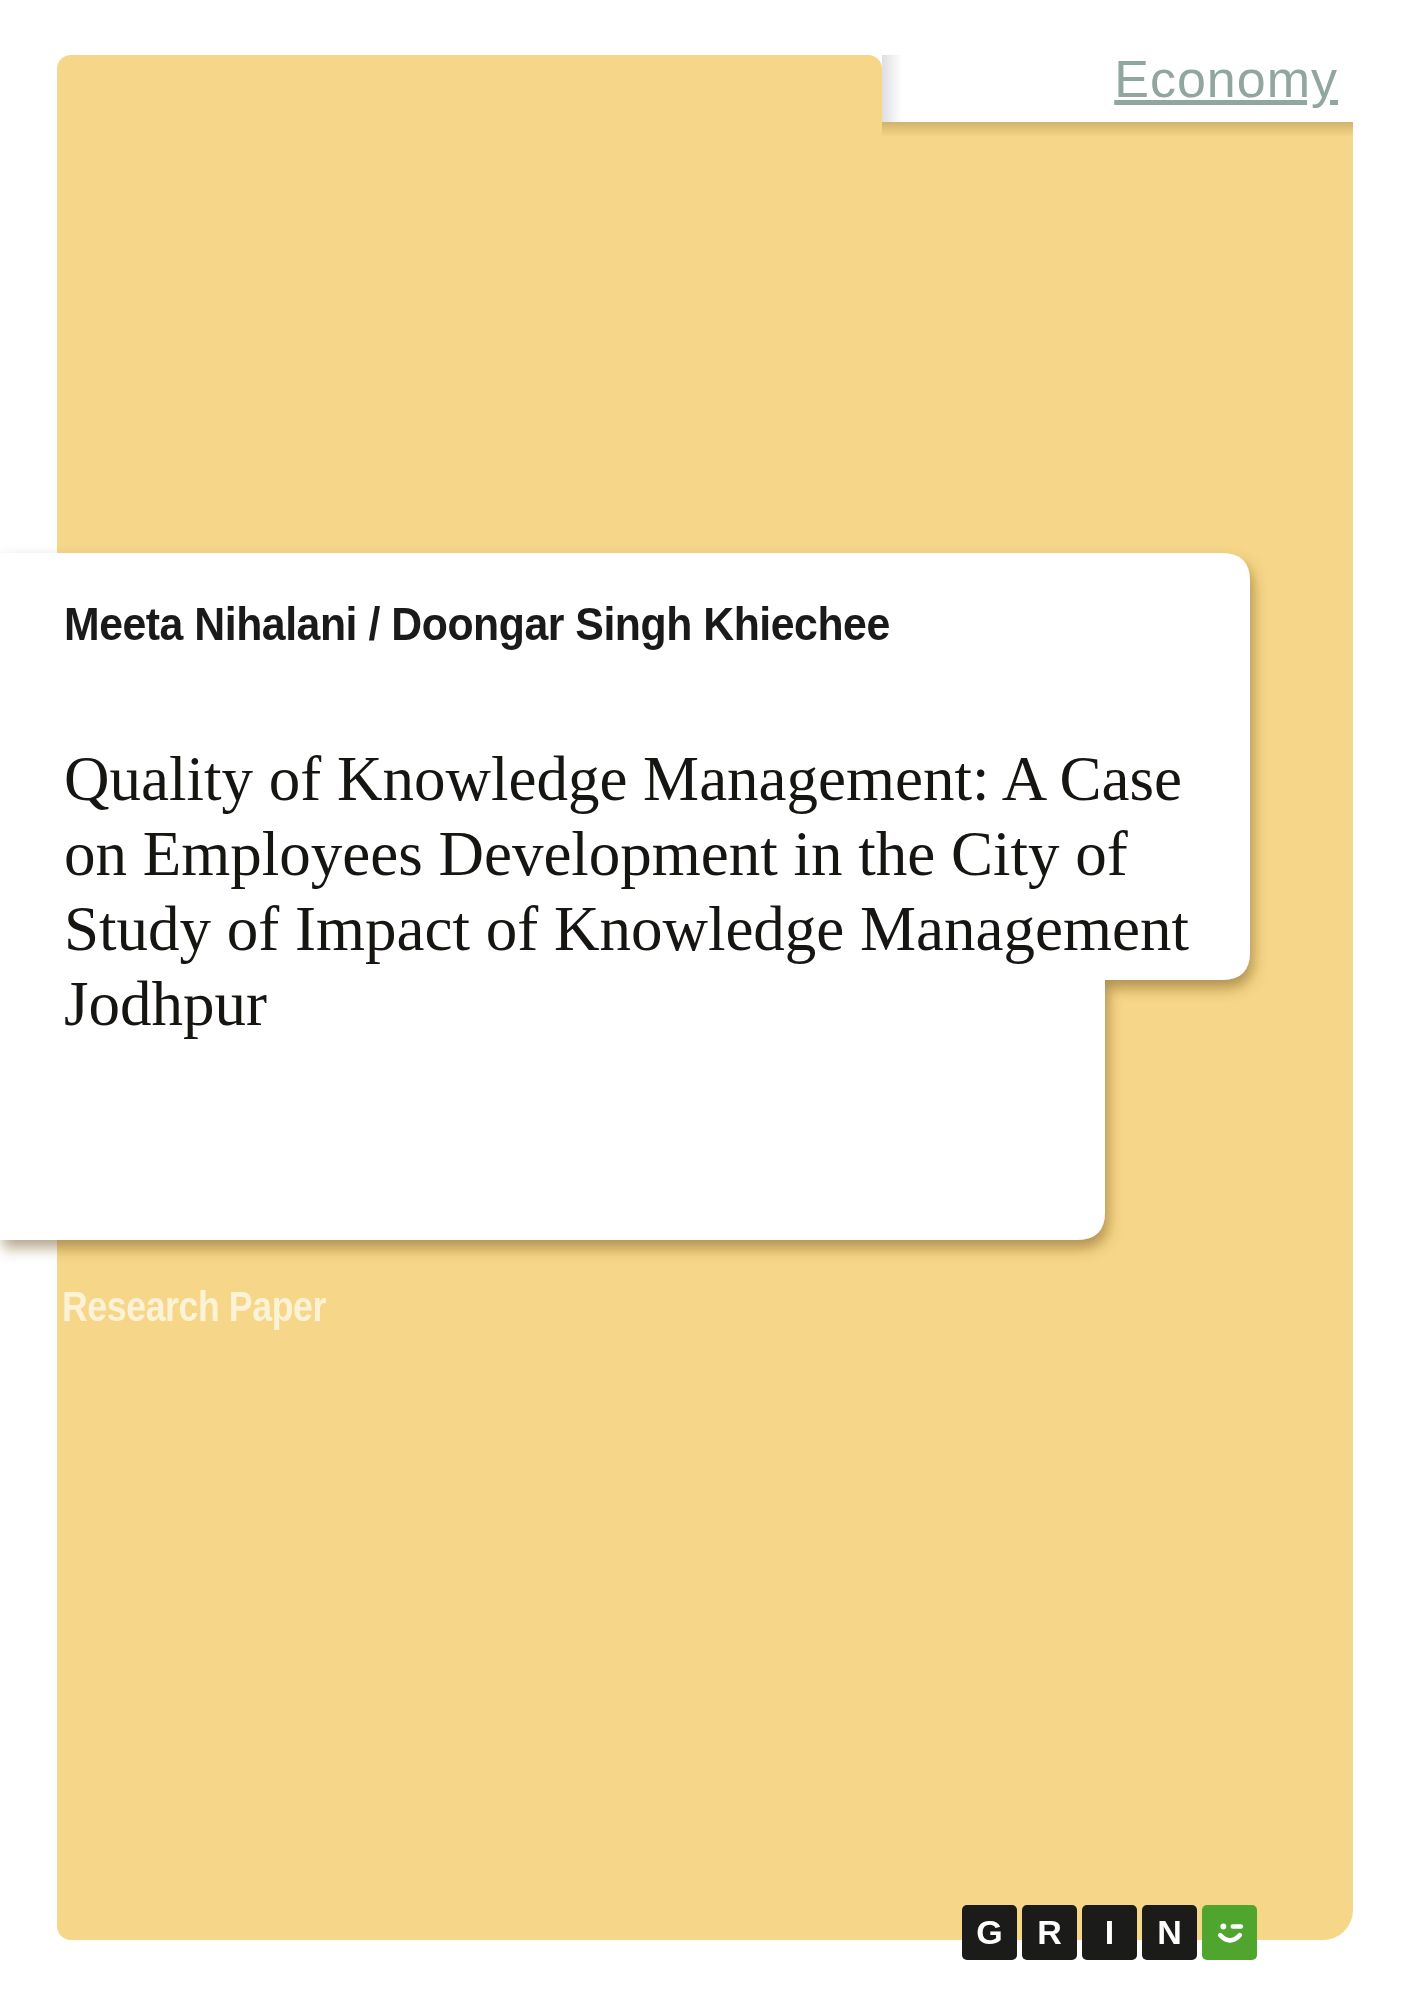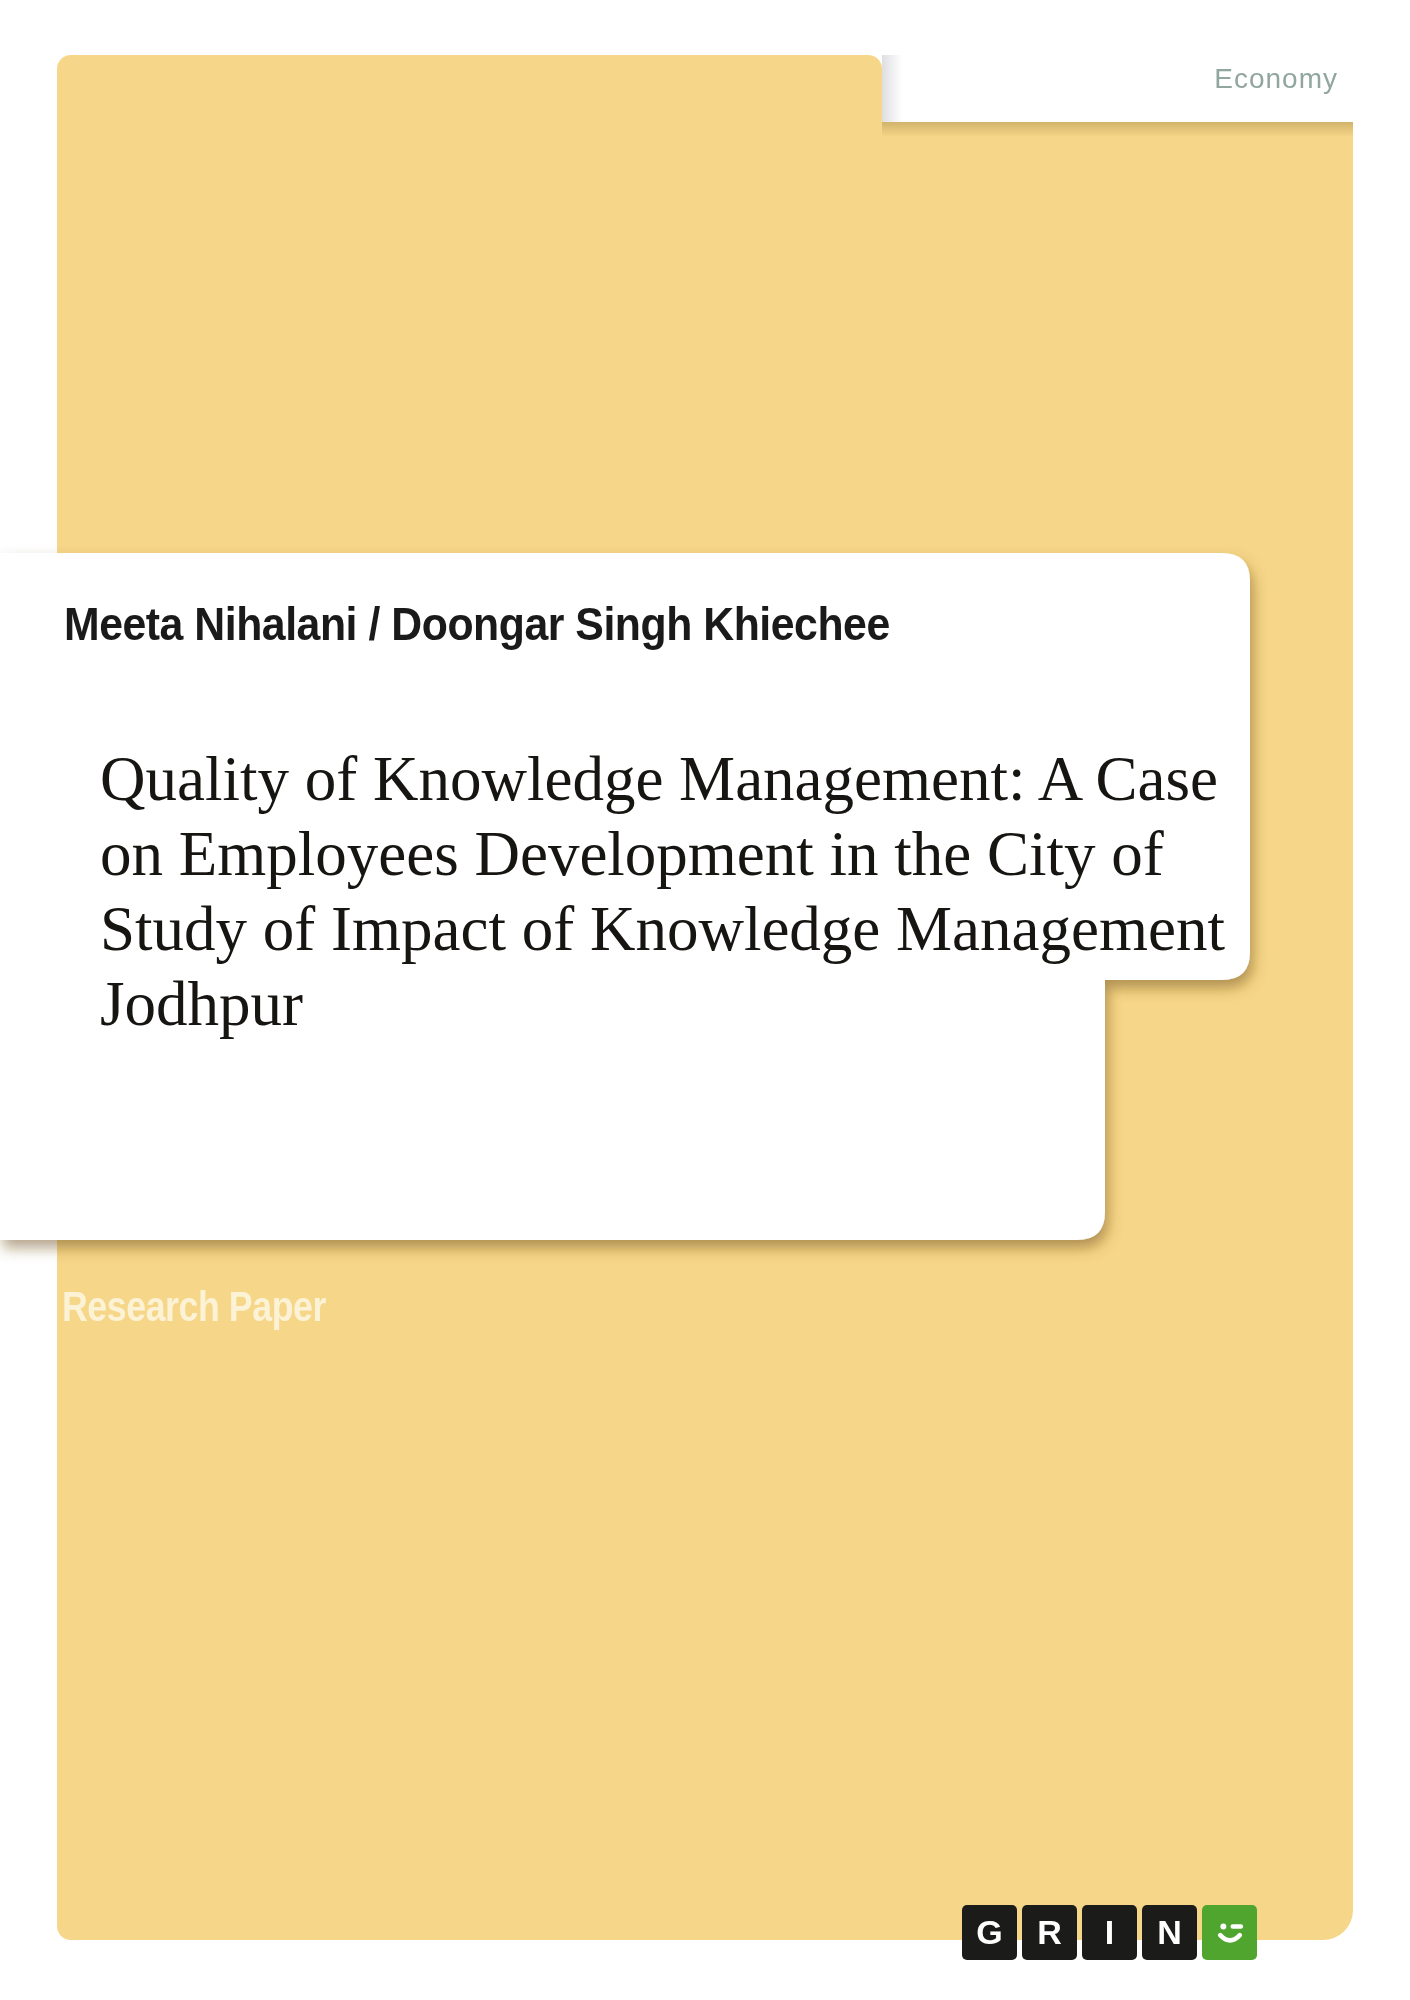--- a/index.html
+++ b/index.html
@@ -52,44 +52,44 @@
   .card-svg{
     position:absolute;
     left:0; top:0;
     width:1410px; height:2000px;
     pointer-events:none;
   }
   
   .category{
     position:absolute;
     top:57px; right:72px;
-    font-size:28px;
+    font-size:52px;
     line-height:44px;
     letter-spacing:1px;
     color:var(--category-teal);
+    text-decoration:underline;
   }
   .authors{
     position:absolute;
     left:64px; top:597px;
     font-size:46px;
     font-weight:bold;
     letter-spacing:-0.5px;
     color:#1a1a1a;
     transform:scaleX(0.93);
     transform-origin:left center;
     white-space:nowrap;
   }
   .book-title{
     position:absolute;
     left:64px; top:742px;
     font-family:"Liberation Serif", serif;
     font-size:63px;
     line-height:75px;
     color:var(--ink);
-    margin-left:36px;
   }
   .book-title .tline{white-space:nowrap;}
   .doctype{
     position:absolute;
     left:62px; top:1283px;
     font-size:42px;
     font-weight:bold;
     letter-spacing:-0.5px;
     color:var(--doctype-cream);
     opacity:0.92;

